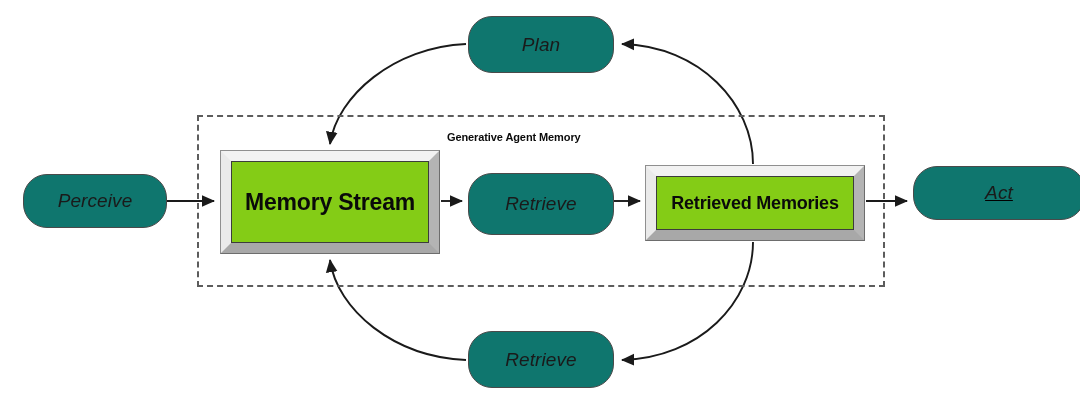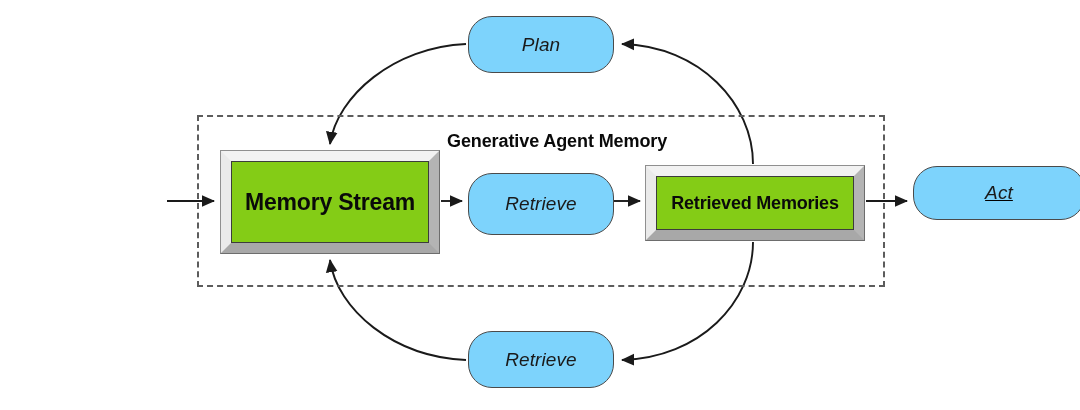--- a/index.html
+++ b/index.html
@@ -22,21 +22,21 @@
     position: absolute;
     left: 0;
     top: 0;
     width: 1080px;
     height: 410px;
   }
   
   .rnode {
     position: absolute;
     box-sizing: border-box;
-    background: #7dd3fc;
+    background: #0f766e;
     border: 1.6px solid #4a4a4a;
     border-radius: 24px;
     display: flex;
     align-items: center;
     justify-content: center;
   }
   .rnode .lbl {
     font-family: "Liberation Sans", sans-serif;
     font-style: italic;
     font-size: 19px;
@@ -92,21 +92,21 @@
   #boundary {
     position: absolute;
     box-sizing: border-box;
     border: 2.6px dashed #5c5c5c;
     background: transparent;
   }
   #boundary-label {
     position: absolute;
     font-family: "Liberation Sans", sans-serif;
     font-weight: bold;
-    font-size: 18px;
+    font-size: 11px;
     color: #0a0a0a;
     white-space: nowrap;
     letter-spacing: -.1px;
   }
 </style>
 </head>
 <body>
 
 <div id="canvas">
 
@@ -133,20 +133,23 @@
 
       <path d="M 753 242 C 753 302 700 358 622 360" marker-end="url(#ah)"></path>
 
       <path d="M 466 360 C 394 357 337 310 330 260" marker-end="url(#ah)"></path>
     </g>
   </svg>
 
   <div id="boundary" style="left:197px; top:115px; width:688px; height:172px;"></div>
   <div id="boundary-label" style="left:447px; top:131px;">Generative Agent Memory</div>
 
+  <div class="rnode" id="perceive" style="left:23px; top:174px; width:144px; height:54px;">
+    <span class="lbl">Perceive</span>
+  </div>
 
   <div class="bevel" id="memory-stream" style="left:220px; top:150px; width:220px; height:104px;">
     <div class="inner">
       <span class="lbl">Memory Stream</span>
     </div>
   </div>
 
   <div class="rnode" id="retrieve" style="left:468px; top:173px; width:146px; height:62px;text-align:right;">
     <span class="lbl">Retrieve</span>
   </div>

